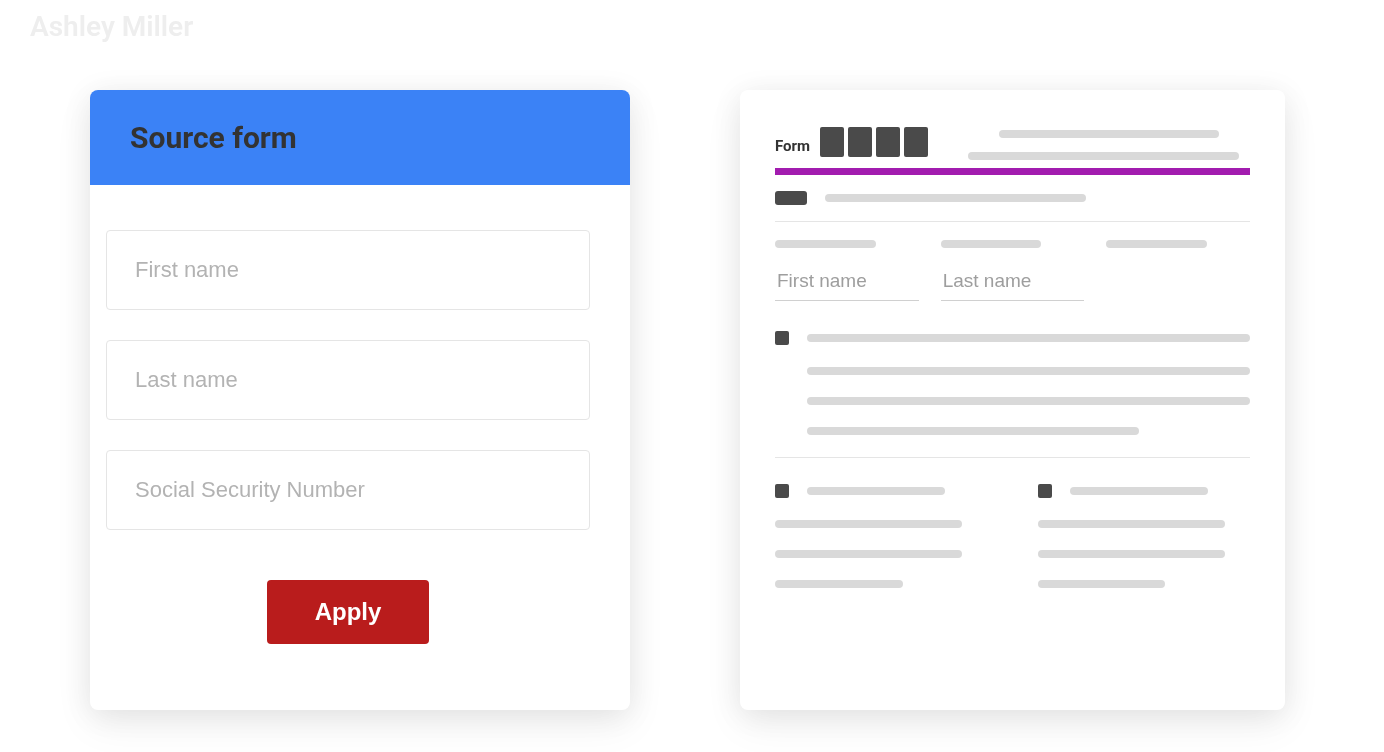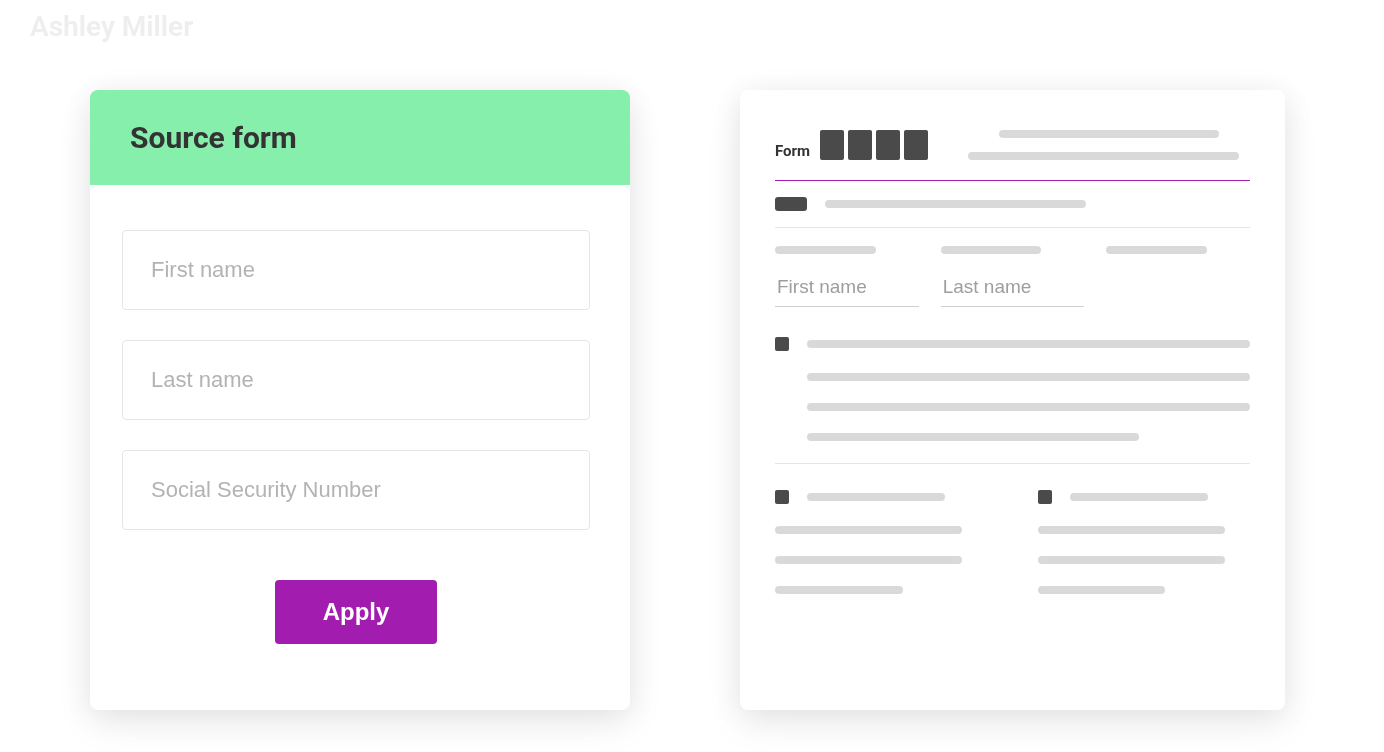--- a/index.html
+++ b/index.html
@@ -37,34 +37,34 @@
       box-shadow: 0 4px 30px rgba(0,0,0,0.08), 0 15px 40px rgba(0,0,0,0.06);
     }
     
     
     .source-form {
       width: 540px;
       height: 620px;
     }
     
     .source-header {
-      background: #86efac;
+      background: #3b82f6;
       padding: 30px 40px;
       border-top-left-radius: 8px;
       border-top-right-radius: 8px;
     }
     
     .source-header h2 {
       font-size: 30px;
       font-weight: 700;
       color: #333333;
     }
     
     .source-body {
-      padding: 45px 40px 40px 32px;
+      padding: 45px 40px 40px 16px;
     }
     
     .text-input {
       width: 100%;
       height: 80px;
       border: 1px solid #e5e5e5;
       border-radius: 4px;
       padding: 0 28px;
       font-size: 22px;
       color: #333333;
@@ -72,42 +72,42 @@
       outline: none;
     }
     
     .text-input::placeholder {
       color: #b3b3b3;
     }
     
     .apply-btn {
       display: block;
       margin: 20px auto 0 auto;
-      background: #a21caf;
+      background: #b91c1c;
       color: #ffffff;
       border: none;
       border-radius: 4px;
       padding: 18px 48px;
       font-size: 24px;
       font-weight: 700;
       cursor: pointer;
     }
     
     
     .doc-card {
       width: 545px;
       height: 620px;
       padding: 30px 35px;
     }
     
     .doc-header {
       display: flex;
-      align-items: flex-end;
-      border-bottom: 1px solid #a21caf;
-      padding-bottom: 20px;
+      align-items: center;
+      border-bottom: 7px solid #a21caf;
+      padding-bottom: 8px;
     }
     
     .doc-form-label {
       font-size: 15px;
       font-weight: 700;
       color: #333333;
       margin-right: 10px;
       padding-top: 12px;
     }
     

